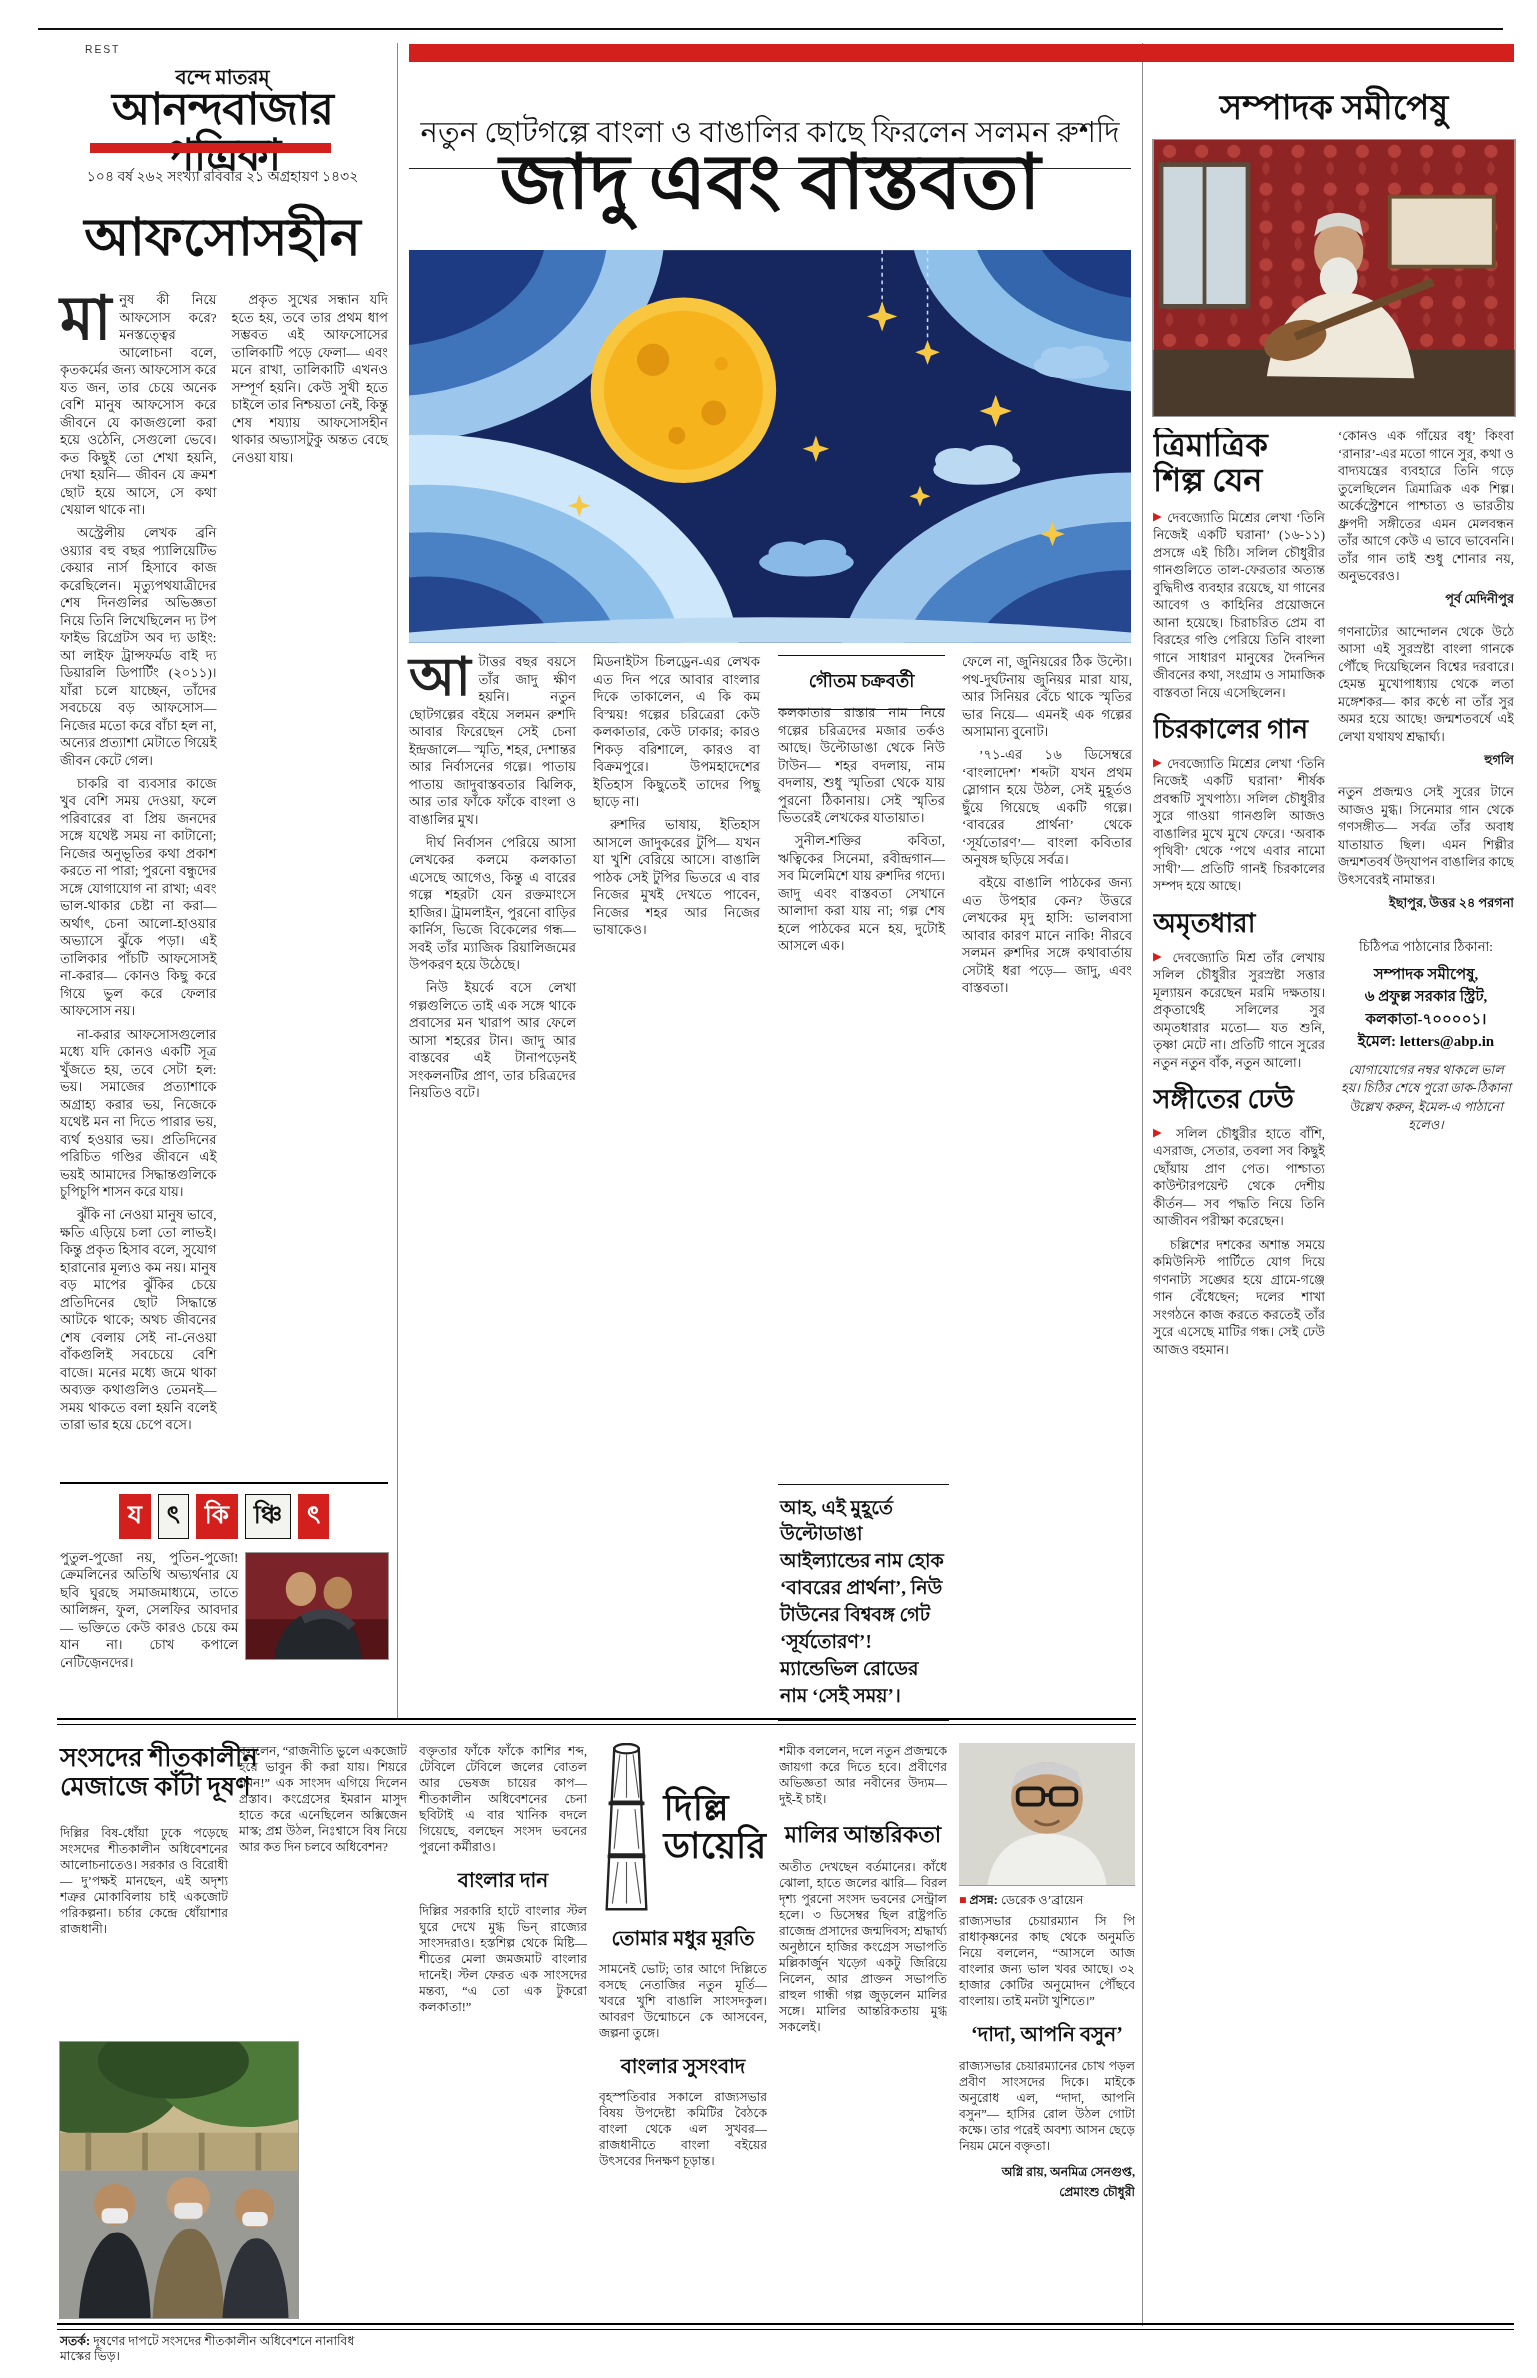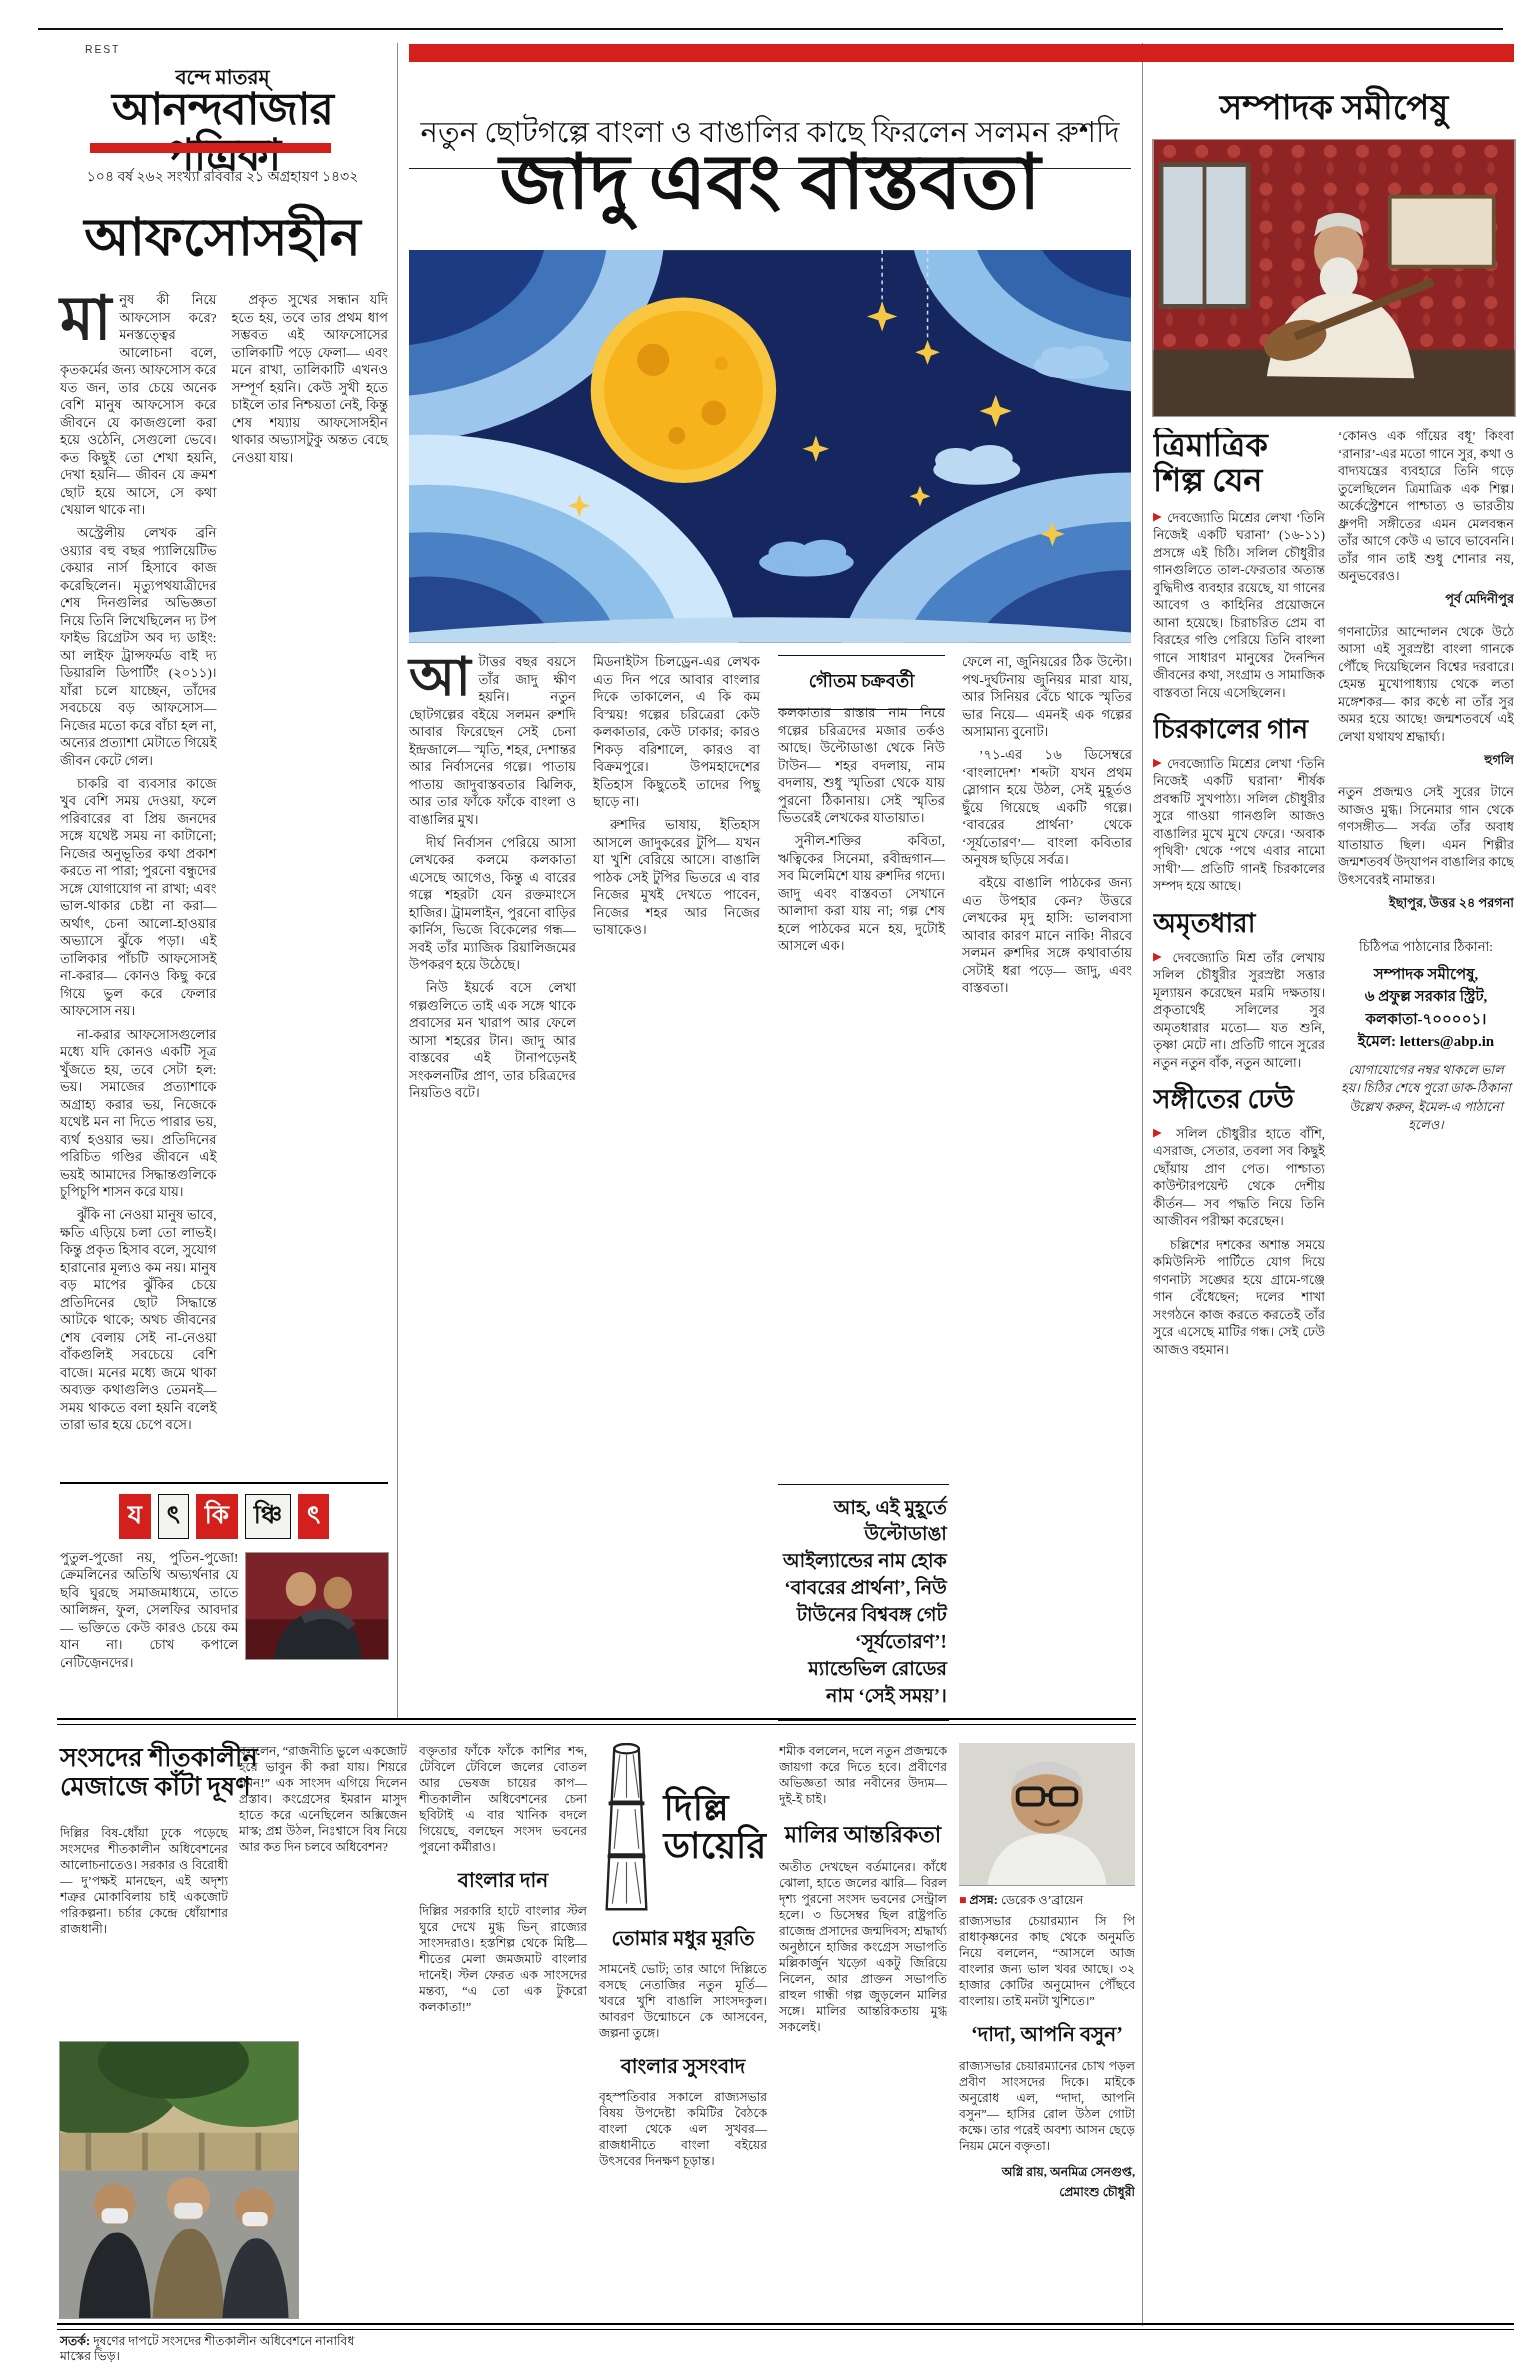--- a/index.html
+++ b/index.html
@@ -18,21 +18,21 @@
   .body-txt{font-size:13.2px;line-height:17.5px;text-align:justify;}
   .body-txt p{margin:0 0 5.7px 0;text-indent:17px;}
   .body-txt p.noindent{text-indent:0;}
   .two-col{column-count:2;column-gap:15px;column-fill:auto;}
   .dropcap{float:left;font-size:61px;line-height:51px;font-weight:800;padding:1.9px 7.6px 0 0;color:#222;text-indent:0;}
   .kicker{font-size:29px;text-align:center;border-bottom:1.9px solid #222;padding-bottom:9.5px;}
   .feature-hl{font-weight:800;font-size:76px;text-align:center;line-height:1.0;}
   .byline-box{border-top:1.4px solid #111;border-bottom:1.4px solid #111;text-align:center;
               font-weight:bold;font-size:18px;padding:11px 0;}
   .pullquote{border-top:1.9px solid #111;border-bottom:1.9px solid #111;font-weight:bold;
-             font-size:19px;line-height:1.42;text-align:right;padding:9.5px 1.9px;}
+             font-size:19px;line-height:1.42;text-align:left;padding:9.5px 1.9px;}
   .sec-title{font-weight:800;font-size:34px;text-align:center;}
   .letter-hl{font-weight:800;font-size:32px;line-height:1.1;margin:13.2px 0 9.5px 0;}
   .letter-hl.small{font-size:26.5px;}
   .bullet{color:#d4201c;font-size:11.4px;vertical-align:1.9px;}
   .sig{text-align:right;font-weight:bold;margin-top:1.9px;}
   .foot-label{font-size:13.2px;text-align:center;margin-bottom:3.8px;}
   .foot-lines{font-weight:bold;font-size:15px;text-align:center;line-height:1.5;}
   .foot-note{font-style:italic;font-size:12.8px;text-align:center;margin-top:7.6px;line-height:1.45;}
   .band-hl{font-weight:800;font-size:25.6px;line-height:1.15;}
   .band-sub{font-weight:800;font-size:20px;text-align:center;margin:9.5px 0 5.7px 0;}

